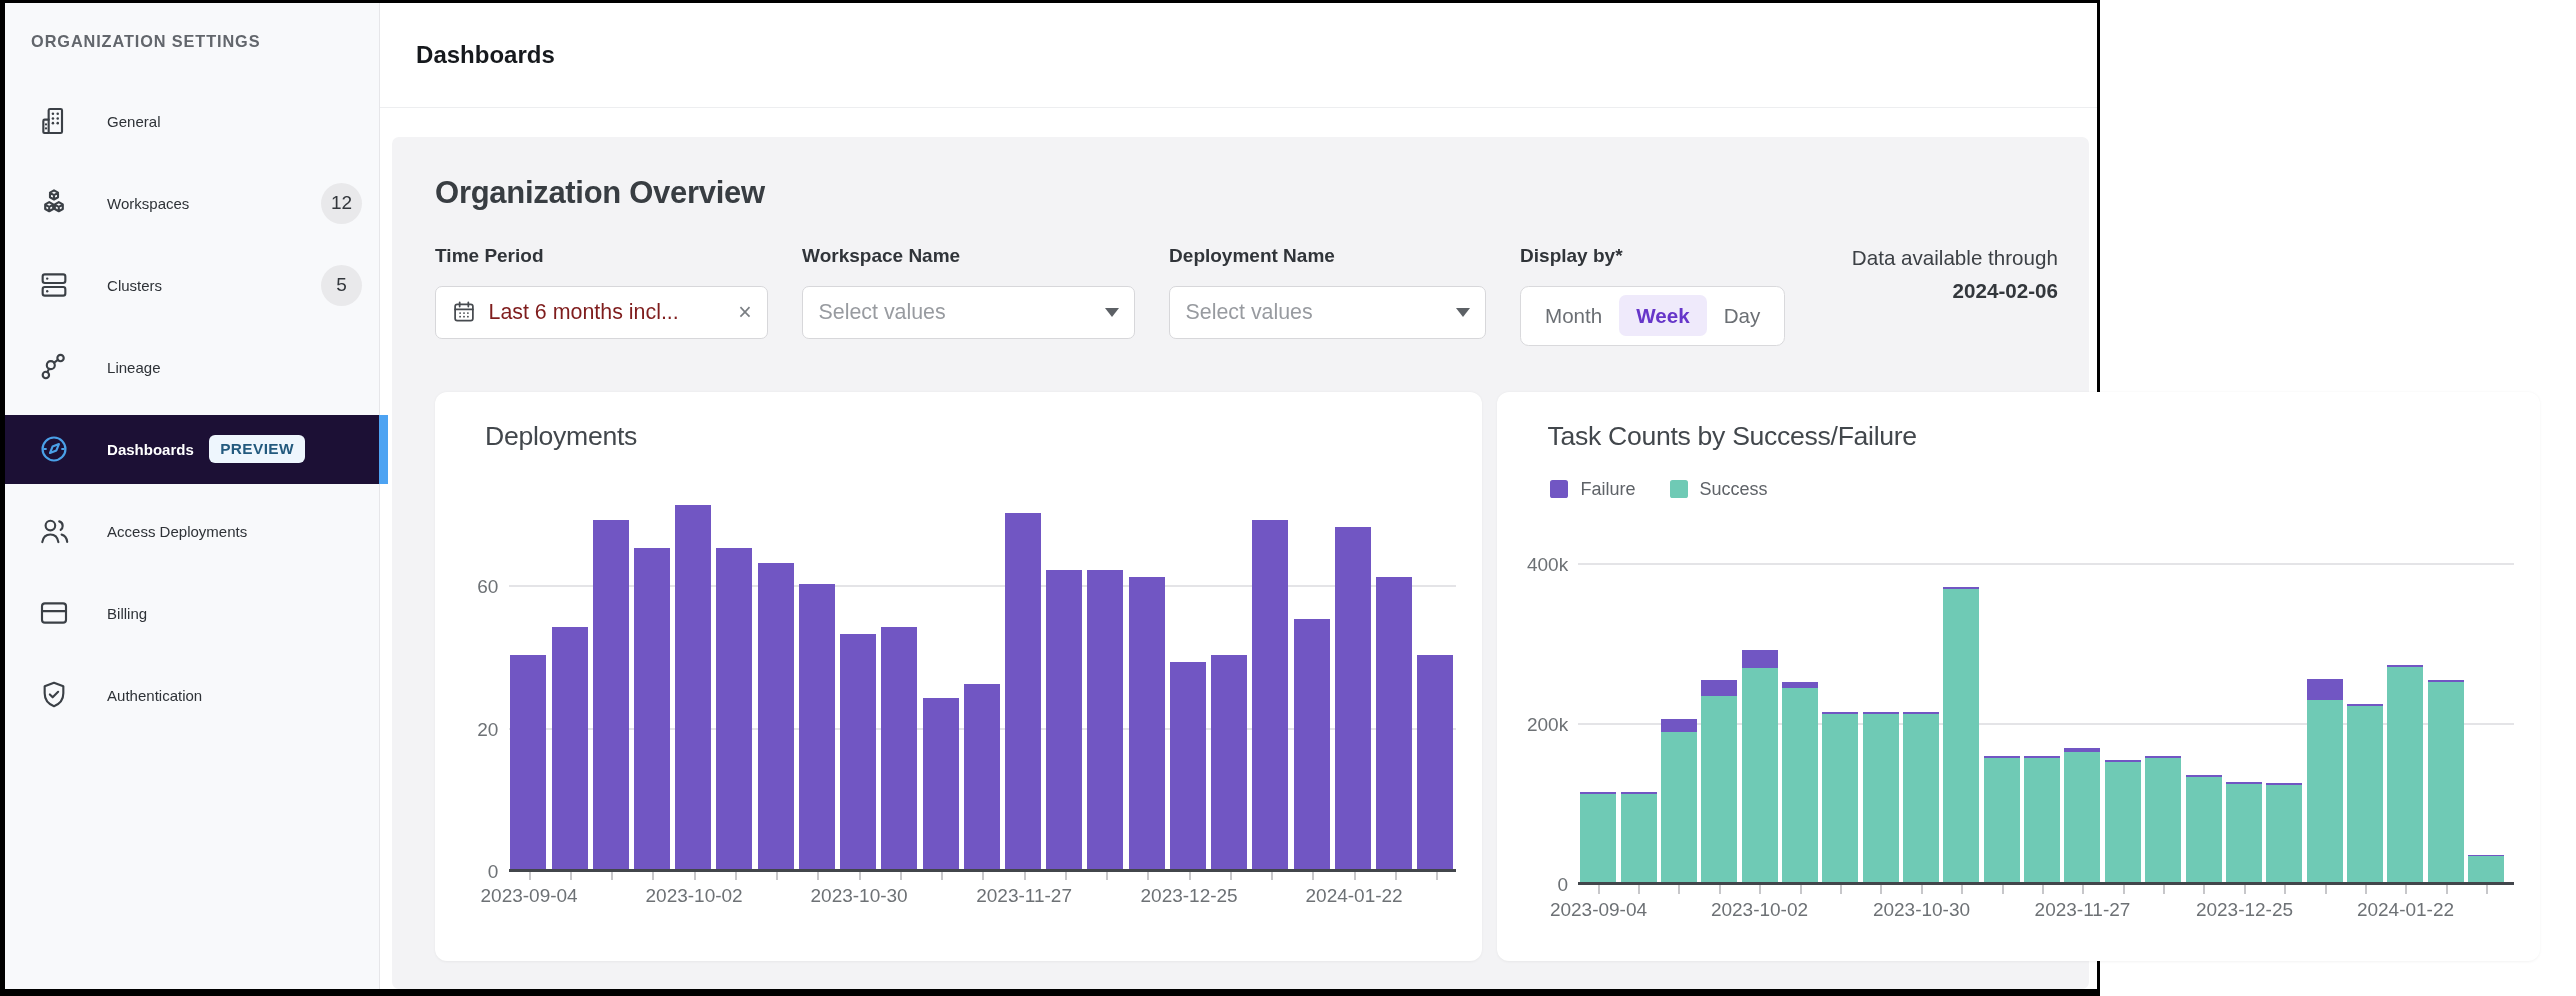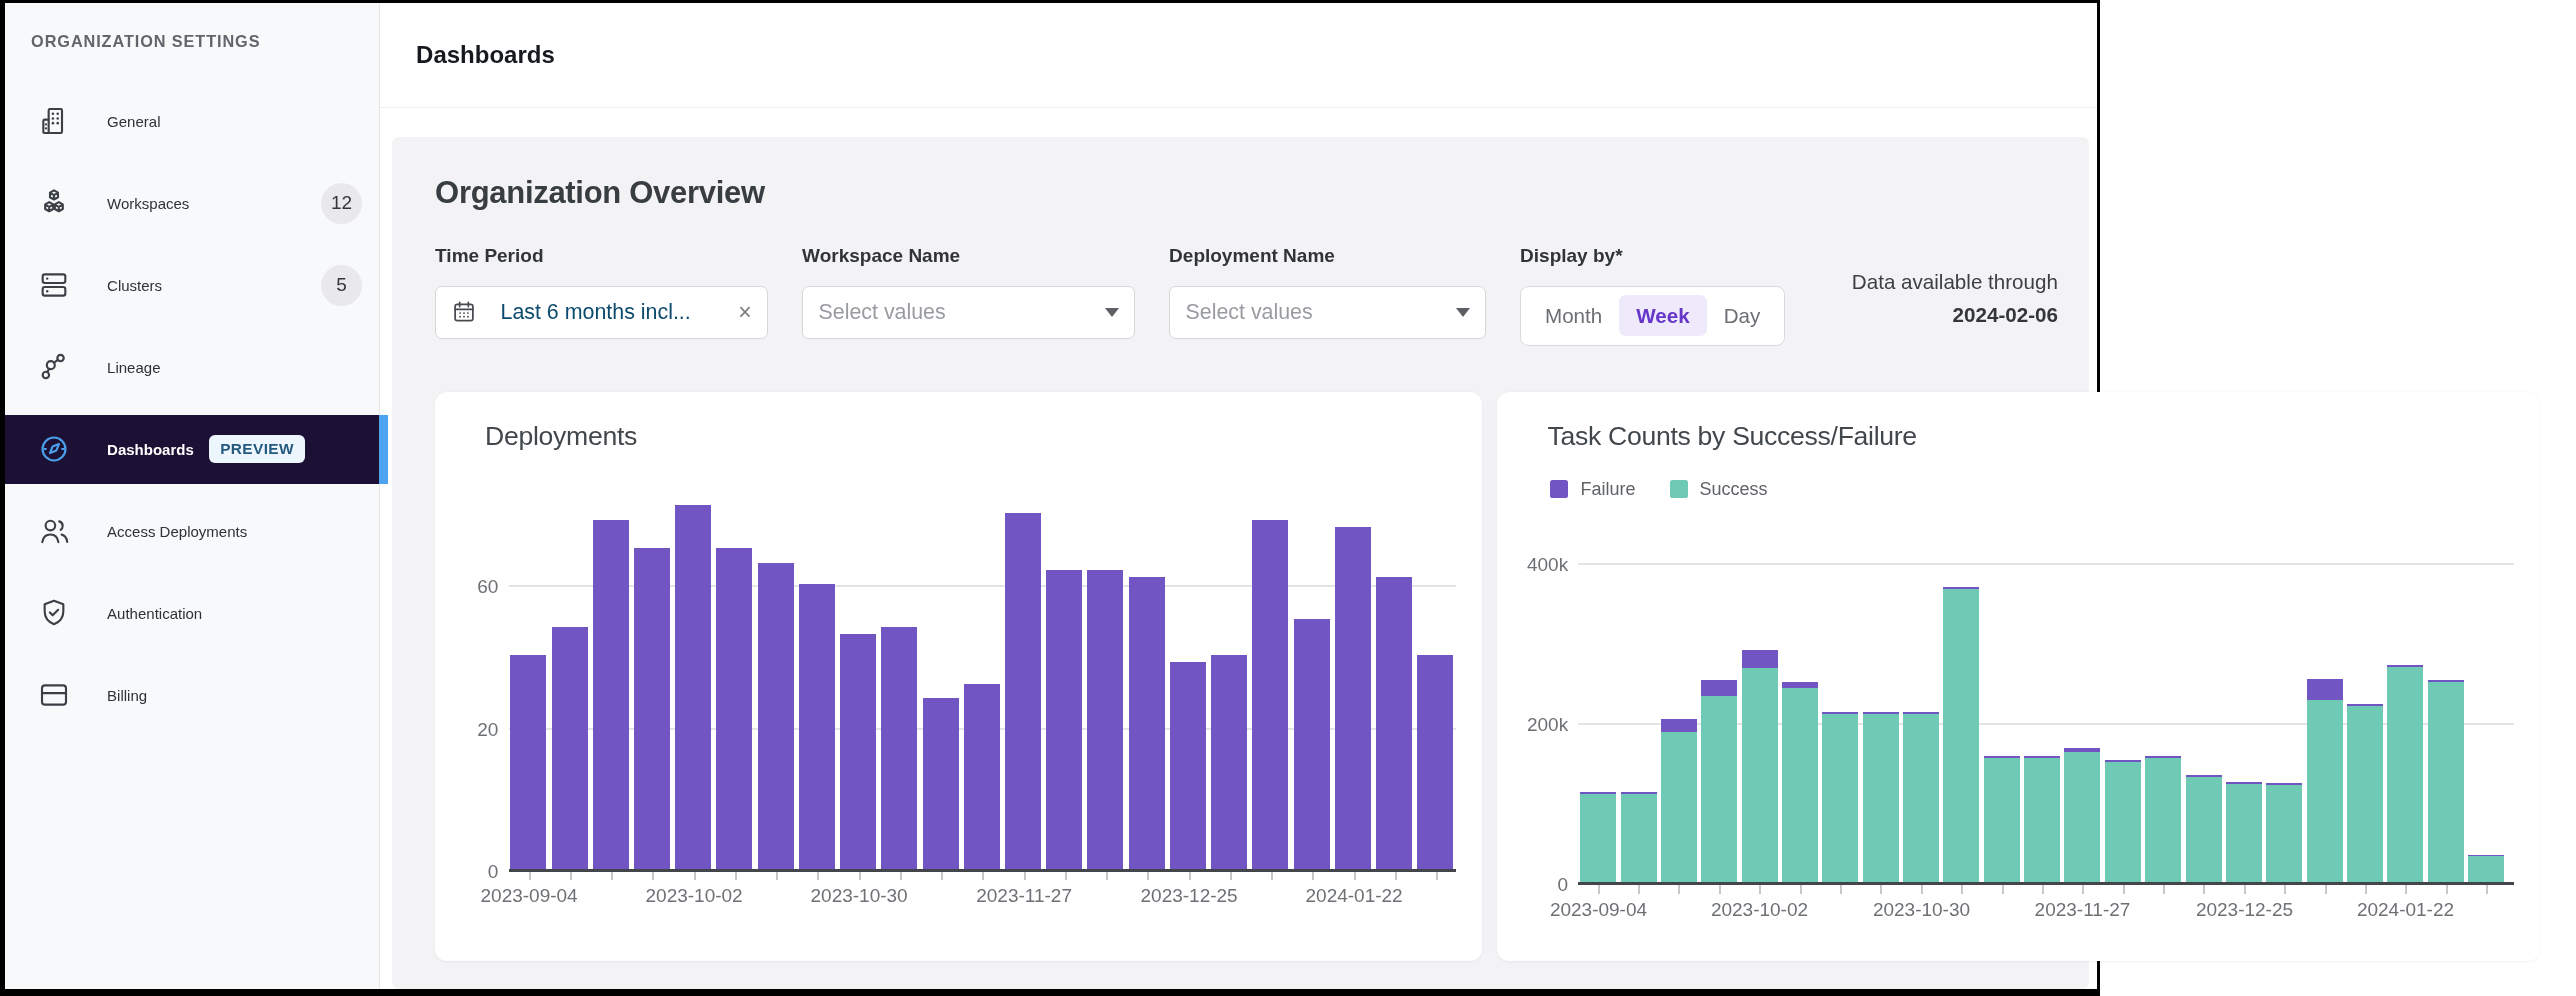--- a/index.html
+++ b/index.html
@@ -42,34 +42,34 @@
 
   
   .filters { display:flex; align-items:flex-start; margin-top:34px; }
   .fgroup { margin-right:34px; }
   .flabel { font-size:19px; font-weight:700; color:#303439; margin-bottom:19px; }
   .finput { width:333px; height:53px; background:#fff; border:0.9px solid #d7d7da;
     border-radius:6.9px; display:flex; align-items:center; padding:0 15.4px; cursor:pointer; }
   .finput .cal { width:26px; height:26px; color:#464a4f; margin-right:11px; flex:0 0 26px; }
   .finput .cal svg { width:100%; height:100%; stroke:currentColor; fill:none;
     stroke-width:1.6; stroke-linecap:round; stroke-linejoin:round; }
-  .fvalue { font-size:21.4px; color:#0c4a6e; white-space:nowrap; overflow:hidden;margin-left:12px; }
+  .fvalue { font-size:21.4px; color:#7f1d1d; white-space:nowrap; overflow:hidden; }
   .fclear { margin-left:auto; color:#7a7e83; font-size:23px; cursor:pointer; line-height:1; }
   .fplaceholder { font-size:21.4px; color:#989ba0; }
   .fcaret { margin-left:auto; width:0; height:0; border-left:7.7px solid transparent;
     border-right:7.7px solid transparent; border-top:9.4px solid #5c6065; }
   .deployment-input { width:317px; }
 
   .toggle-group { background:#fff; border:0.9px solid #d9d9dc; border-radius:8.6px;
     height:60px; display:inline-flex; align-items:center; padding:0 6.9px; }
   .toggle-opt { font-size:20.6px; color:#6b6f74; font-weight:500; padding:8.6px 17px;
     border-radius:6.9px; cursor:pointer; }
   .toggle-opt.active { background:#efeafb; color:#6636c9; font-weight:700; }
 
-  .data-avail { margin-left:auto; text-align:right; padding-top:1.7px;margin-top:24px; }
+  .data-avail { margin-left:auto; text-align:right; padding-top:1.7px; }
   .data-avail .da-line { font-size:20.6px; color:#3c4045; }
   .data-avail .da-date { font-size:20.6px; color:#33373c; font-weight:700; margin-top:8.6px; }
 
   
   .cards { display:flex; margin-top:46px; gap:15.4px; }
   .card { background:#fff; border-radius:12px; height:569px;
     box-shadow:0 0.9px 2.6px rgba(0,0,0,.05); padding:29px 26px 0 24px; }
   .card-deploy { width:1047px; }
   .card-tasks { width:1045px; }
   .card-title { font-size:26.6px; font-weight:500; color:#42474c; margin-left:26px;
@@ -183,35 +183,35 @@
               <path d="M15.9 4.8a3.5 3.5 0 0 1 2.6 3.4 3.5 3.5 0 0 1-1.5 2.9"></path>
               <path d="M17.7 14.7c2.3.5 3.8 2.4 4.2 5.5"></path>
             </svg>
       </span>
       <span class="sb-label">Access Deployments</span>
     </div>
 
     <div class="sb-item">
       <span class="sb-icon">
         <svg viewBox="0 0 24 24">
+              <rect x="3" y="4.8" width="18" height="14.4" rx="2.2"></rect>
+              <path d="M3 10.6h18"></path>
+            </svg>
+      </span>
+      <span class="sb-label">Billing</span>
+    </div>
+
+    <div class="sb-item">
+      <span class="sb-icon">
+        <svg viewBox="0 0 24 24">
               <path d="M12 2.8l7 2.6v5.3c0 4.6-2.9 8.1-7 9.7-4.1-1.6-7-5.1-7-9.7V5.4z"></path>
               <path d="M8.9 11.6l2.1 2.1 4.1-4.1"></path>
             </svg>
       </span>
       <span class="sb-label">Authentication</span>
-    </div>
-
-    <div class="sb-item">
-      <span class="sb-icon">
-        <svg viewBox="0 0 24 24">
-              <rect x="3" y="4.8" width="18" height="14.4" rx="2.2"></rect>
-              <path d="M3 10.6h18"></path>
-            </svg>
-      </span>
-      <span class="sb-label">Billing</span>
     </div>
   </nav>
 
   <div class="main">
     <header class="topbar">
       <span class="topbar-title">Dashboards</span>
     </header>
 
     <div class="content">
       <section class="panel">

